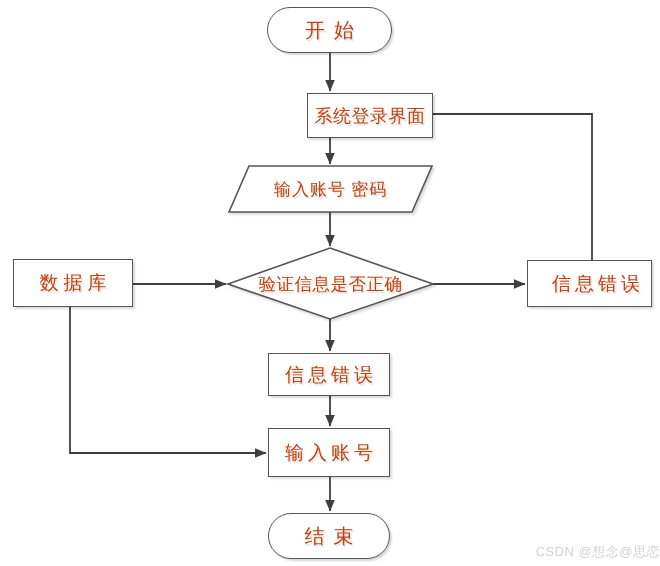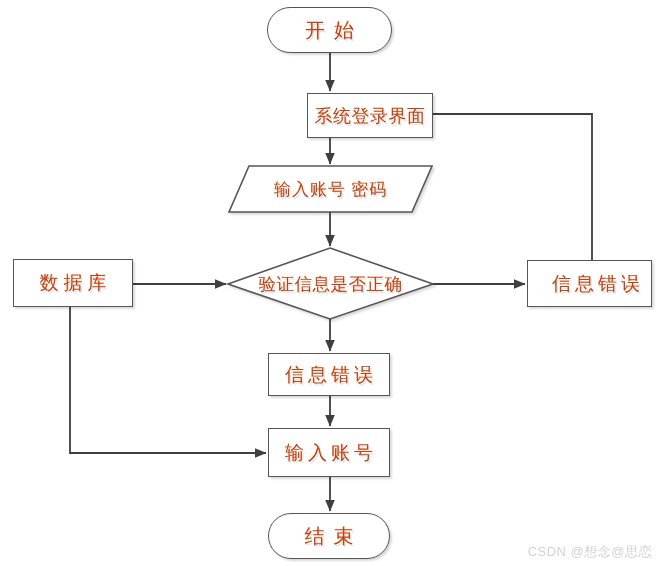--- a/index.html
+++ b/index.html
@@ -50,21 +50,21 @@
   .n-login   { left: 267px; top: 93px;  width: 126px; height: 45px; font-size: 18px; letter-spacing: 0.5px; margin-left: 40px; }
   .n-input   { left: 229px; top: 166px; width: 203px; height: 46px; font-size: 17px; letter-spacing: 1px; line-height: 23px; }
   .n-decision{ left: 228px; top: 248px; width: 205px; height: 71px; font-size: 17.5px; letter-spacing: 0.5px; }
   .n-database{ left: 13px;  top: 259px; width: 120px; height: 48px; font-size: 19px; letter-spacing: 5px; padding-left: 5px; }
   .n-error   { left: 527px; top: 260px; width: 125px; height: 47px; font-size: 19px; letter-spacing: 4px; padding-left: 17px; }
   .n-function{ left: 268px; top: 353px; width: 122px; height: 43px; font-size: 19px; letter-spacing: 4px; padding-left: 4px; }
   .n-process { left: 268px; top: 428px; width: 122px; height: 49px; font-size: 19px; letter-spacing: 4px; padding-left: 4px; }
   .n-end     { left: 268px; top: 513px; width: 122px; height: 46px; font-size: 20px; letter-spacing: 9px; padding-left: 9px; }
   .watermark {
     position: absolute;
-    right: 8px;
+    right: 0;
     bottom: 5px;
     z-index: 3;
     font-family: "Liberation Sans", "DejaVu Sans", sans-serif;
     font-size: 13px;
     color: #d2d2d2;
     letter-spacing: 0.5px;
   }
 </style>
 </head>
 <body>

